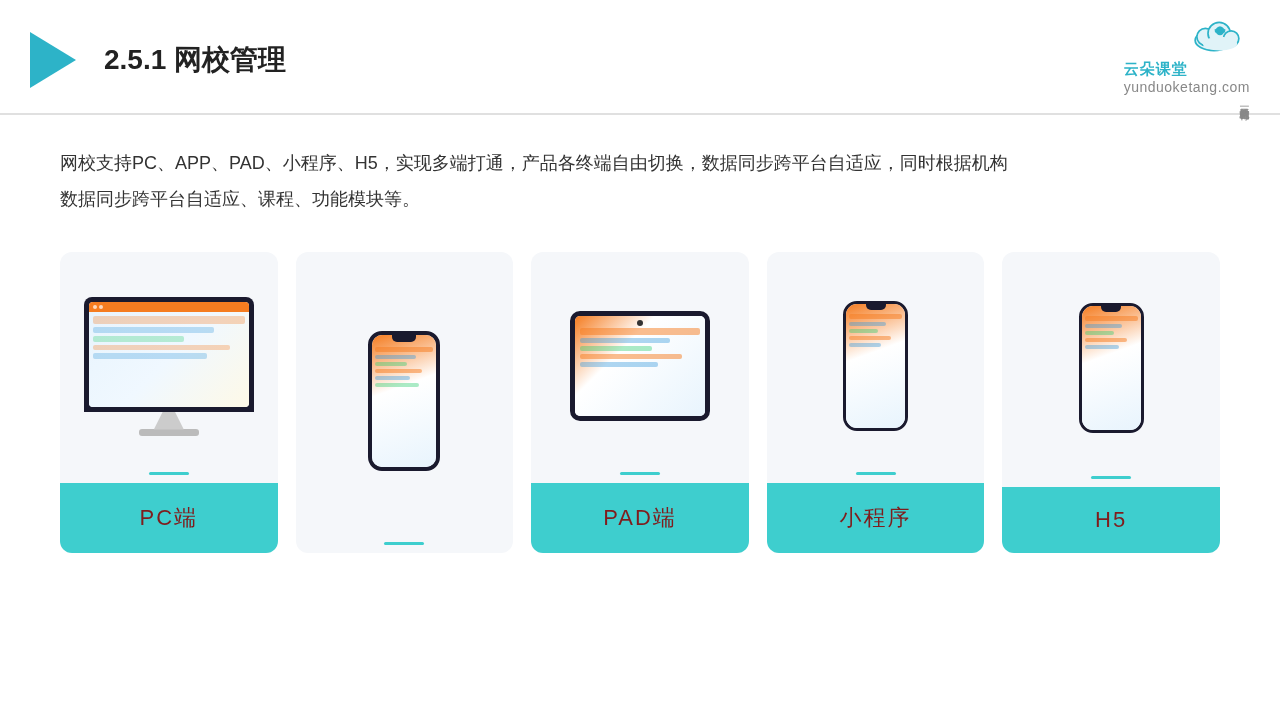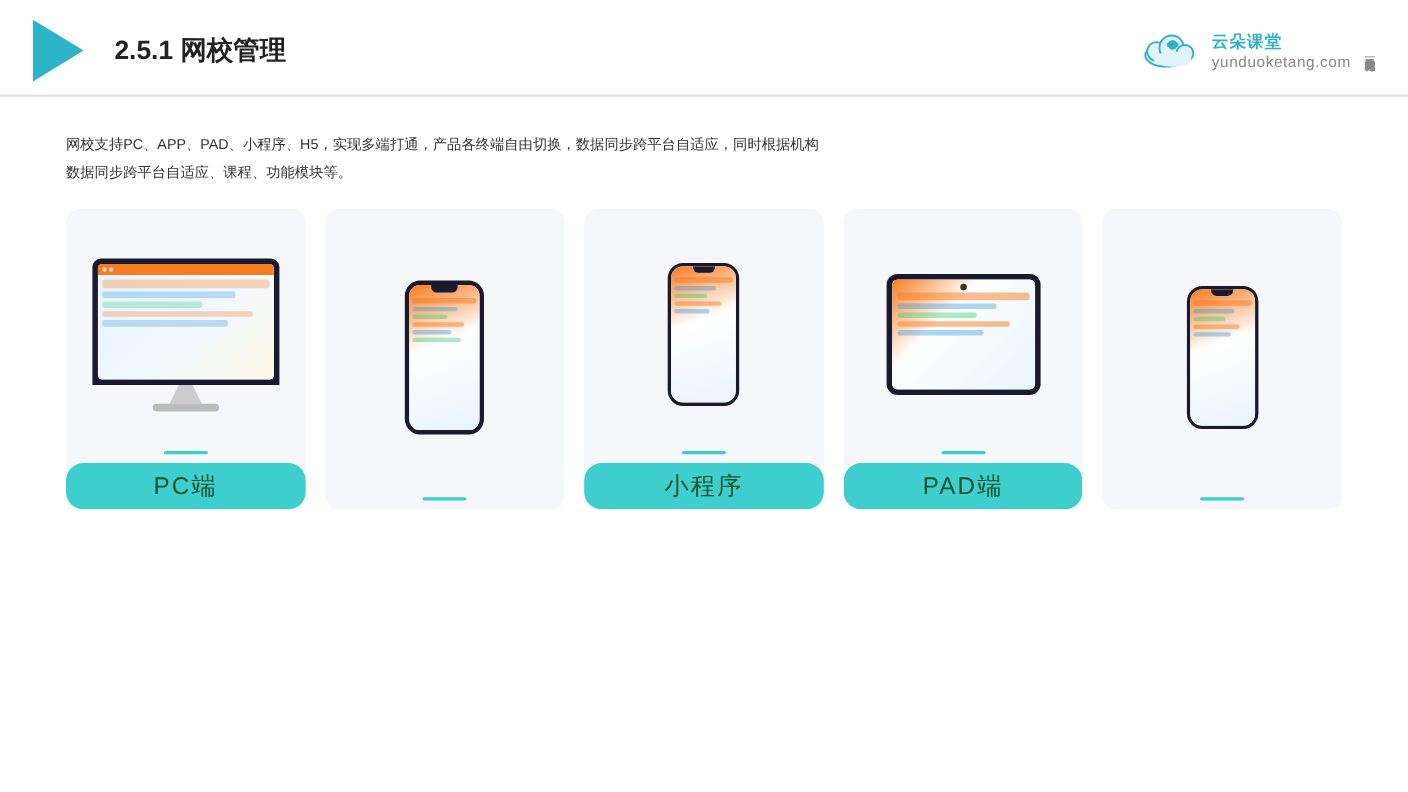--- a/index.html
+++ b/index.html
@@ -28,36 +28,37 @@
     }
     .logo-triangle {
       width: 0;
       height: 0;
       border-top: 28px solid transparent;
       border-bottom: 28px solid transparent;
       border-left: 46px solid #2db3c8;
       margin-right: 10px;
     }
     .page-title {
-      font-size: 24px;
+      font-size: 28px;
       font-weight: bold;
       color: #222;
     }
 
     
     .cloud-logo {
       display: flex;
       flex-direction: column;
       align-items: center;
       gap: 2px;
     }
     .cloud-icon-area {
       display: flex;
-      align-items: center;
+      align-items: flex-end;
       gap: 6px;
+      flex-direction: column;
     }
     .cloud-svg {
       width: 60px;
       height: 36px;
     }
     .brand-name {
       font-size: 15px;
       color: #2db3c8;
       font-weight: bold;
       letter-spacing: 1px;
@@ -73,25 +74,25 @@
       writing-mode: vertical-rl;
       margin-left: 4px;
       line-height: 1.2;
     }
 
     
     .content {
       padding: 30px 60px 20px 60px;
     }
     .description {
-      font-size: 13px;
+      font-size: 18px;
       line-height: 2;
       color: #333;
       max-width: 1100px;
-      margin-bottom: 20px;
+      margin-bottom: 35px;
     }
 
     
     .cards-row {
       display: flex;
       gap: 18px;
       justify-content: flex-start;
       align-items: stretch;
     }
     .card {
@@ -109,27 +110,26 @@
       flex: 1;
       display: flex;
       align-items: center;
       justify-content: center;
       padding: 24px 16px 16px 16px;
       min-height: 220px;
     }
     .card-label {
       width: 100%;
       background: #3ecece;
-      color: #14532d;
+      color: #7f1d1d;
       text-align: center;
       font-size: 22px;
       font-weight: 500;
-      padding: 6px 0;
+      padding: 20px 0;
       letter-spacing: 2px;
-      border-radius: 16px;
     }
 
     
     
     .monitor {
       display: flex;
       flex-direction: column;
       align-items: center;
     }
     .monitor-screen-outer {
@@ -445,67 +445,68 @@
             </div>
           </div>
         </div>
       </div>
       <div class="divider-line"></div>
     </div>
 
     <div class="card">
       <div class="card-image-area">
         <div class="phone-mockup">
+          <div class="tablet-body">
+            <div class="tablet-camera"></div>
+            <div class="tablet-screen">
+              <div class="tablet-bar"></div>
+              <div class="tablet-bar-2"></div>
+              <div class="tablet-bar-3"></div>
+              <div class="tablet-bar" style="width:85%;height:5px;"></div>
+              <div class="tablet-bar-2" style="width:65%;"></div>
+            </div>
+          </div>
+        </div>
+      </div>
+      <div class="divider-line"></div>
+      <div class="card-label">PAD端</div>
+    </div>
+
+    <div class="card">
+      <div class="card-image-area">
+        <div class="phone-mockup">
           <div class="phone-small">
             <div class="phone-small-notch"></div>
             <div class="phone-small-screen">
               <div class="phone-small-bar"></div>
               <div class="phone-small-bar-2"></div>
               <div class="phone-small-bar-3"></div>
               <div class="phone-small-bar" style="width:80%;height:4px;"></div>
               <div class="phone-small-bar-2" style="width:60%;"></div>
             </div>
           </div>
         </div>
       </div>
       <div class="divider-line"></div>
       <div class="card-label">小程序</div>
-    </div>
-
-    <div class="card">
-      <div class="card-image-area">
-        <div class="phone-mockup">
-          <div class="tablet-body">
-            <div class="tablet-camera"></div>
-            <div class="tablet-screen">
-              <div class="tablet-bar"></div>
-              <div class="tablet-bar-2"></div>
-              <div class="tablet-bar-3"></div>
-              <div class="tablet-bar" style="width:85%;height:5px;"></div>
-              <div class="tablet-bar-2" style="width:65%;"></div>
-            </div>
-          </div>
-        </div>
-      </div>
-      <div class="divider-line"></div>
-      <div class="card-label">PAD端</div>
     </div>
 
     <div class="card">
       <div class="card-image-area">
         <div class="phone-mockup">
           <div class="phone-small">
             <div class="phone-small-notch"></div>
             <div class="phone-small-screen">
               <div class="phone-small-bar"></div>
               <div class="phone-small-bar-2"></div>
               <div class="phone-small-bar-3"></div>
               <div class="phone-small-bar" style="width:80%;height:4px;"></div>
               <div class="phone-small-bar-2" style="width:65%;"></div>
             </div>
           </div>
         </div>
       </div>
       <div class="divider-line"></div>
+      <div class="card-label">H5</div>
     </div>
 
   </div>
 </div>
 
 </body></html>

